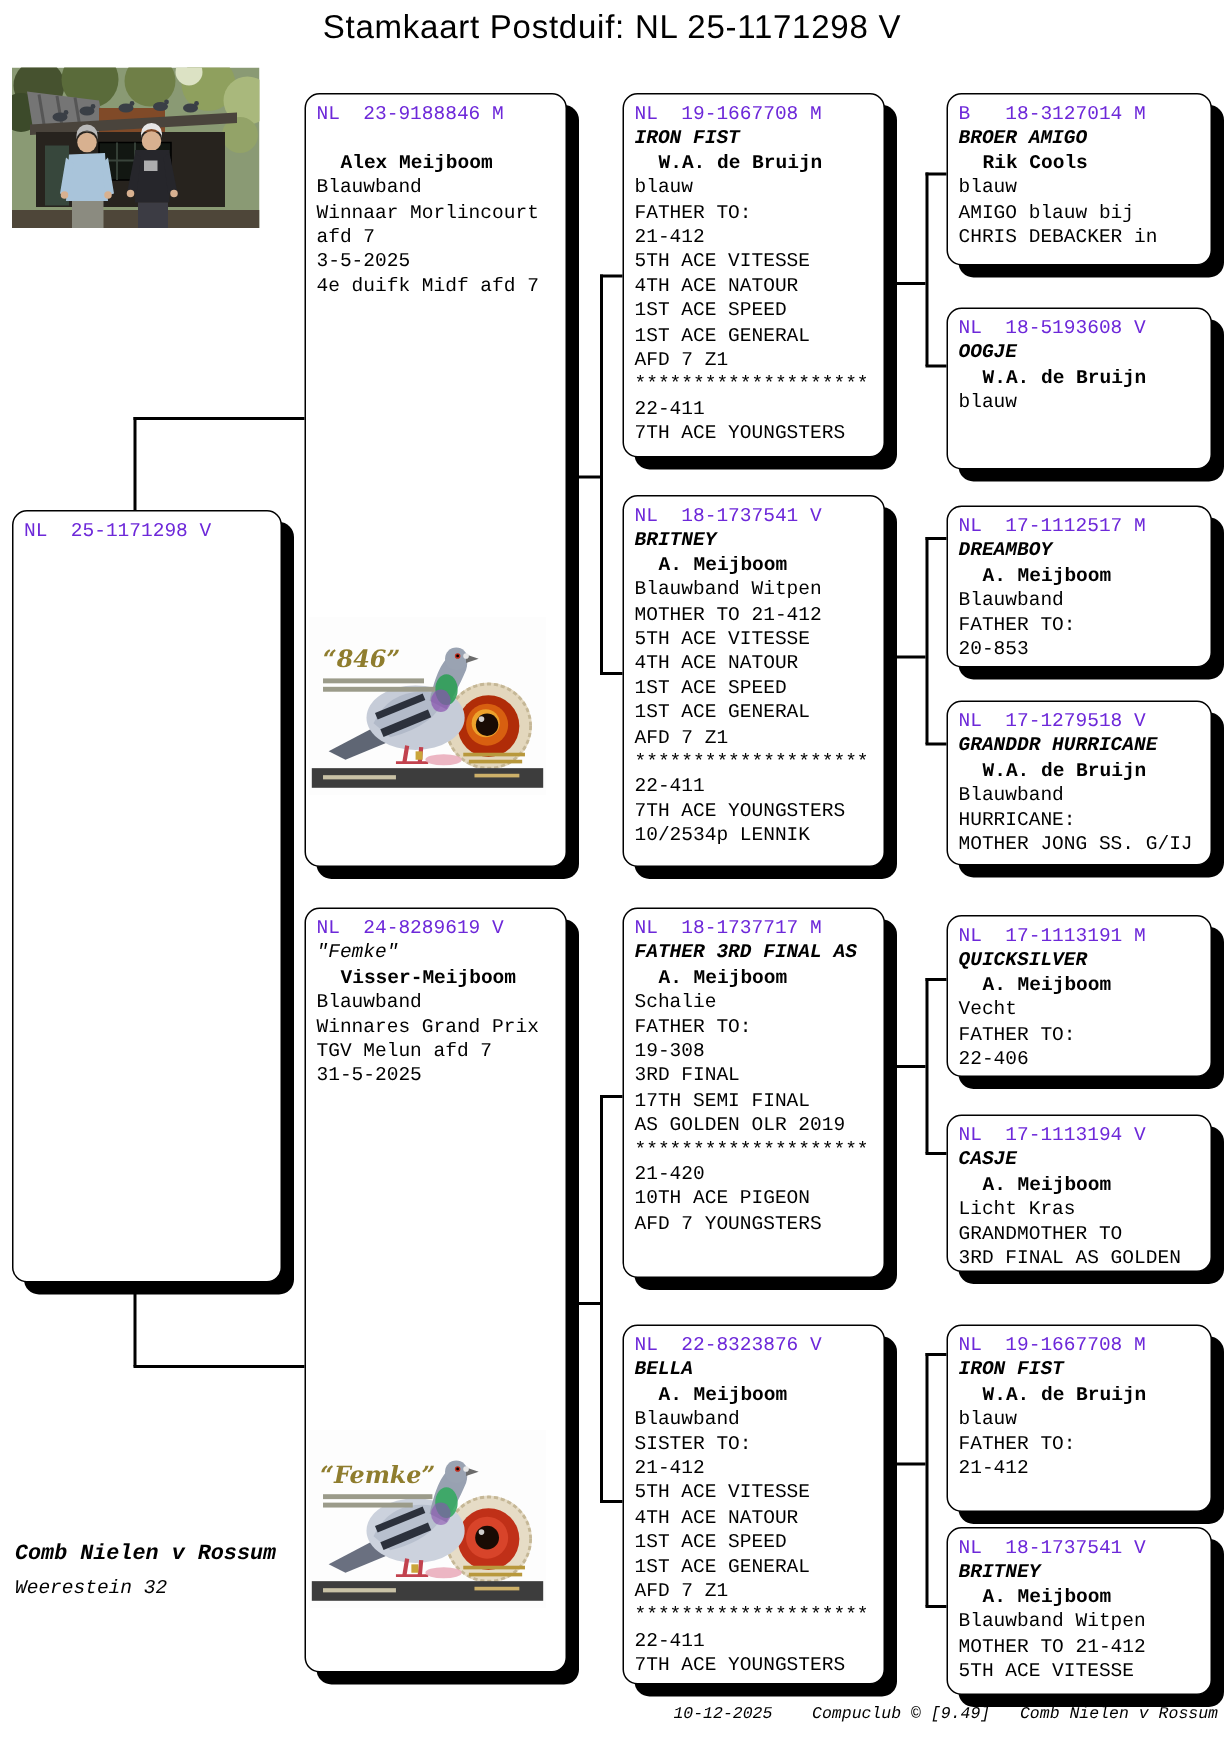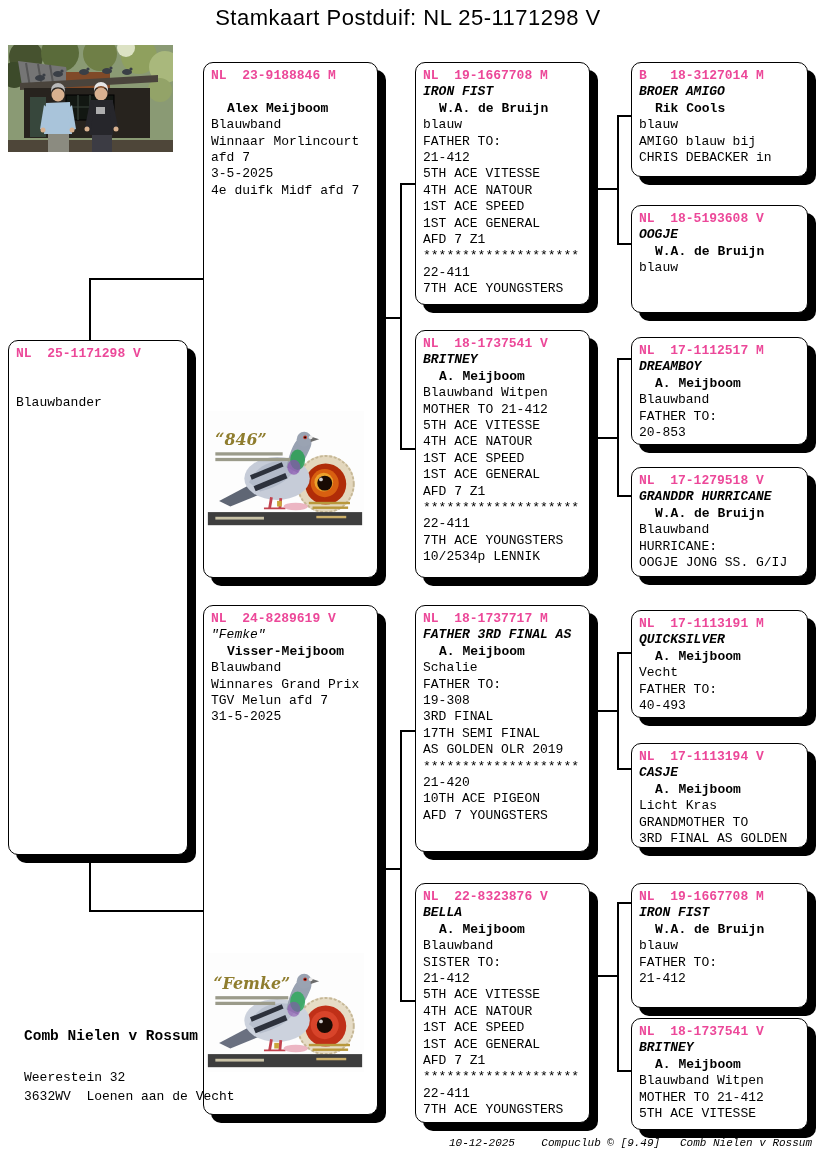--- a/index.html
+++ b/index.html
@@ -3,33 +3,33 @@
 <meta charset="utf-8">
 <style>
   html,body{margin:0;padding:0;background:#fff;}
   #page{position:relative;width:816px;height:1172px;background:#ffffff;overflow:hidden;
         font-family:"Liberation Mono","DejaVu Sans Mono",monospace;color:#000;}
   .title{position:absolute;top:5px;left:0;width:100%;text-align:center;
          font-family:"Liberation Sans",sans-serif;font-size:22px;letter-spacing:.5px;}
   .pbox{position:absolute;background:#fff;border:1.5px solid #000;border-radius:10px;
         box-shadow:8px 8px 0 #000;box-sizing:border-box;padding:5px 6px 4px 7px;
         font-size:13px;line-height:16.4px;}
-  .bx-header{color:#ec4899;font-weight:bold;white-space:pre;}
+  .bx-header{color:#6d28d9;font-weight:normal;white-space:pre;}
   .bl{white-space:pre;min-height:16.4px;}
   .b{font-weight:bold;margin-left:16px;}
   .i{font-style:italic;}
   .bi{font-weight:bold;font-style:italic;}
   .hln{position:absolute;height:1.5px;background:#000;}
   .vln{position:absolute;width:1.5px;background:#000;}
   .photo{position:absolute;left:8px;top:45px;width:165px;height:107px;}
   .pigeonpic{position:absolute;left:2px;width:158px;height:127px;}
-  .owner{position:absolute;left:24px;top:1028px;}
+  .owner{position:absolute;left:10px;top:1028px;font-style:italic;}
   .owner-name{font-size:14.5px;font-weight:bold;white-space:pre;}
   .owner-line{font-size:13px;line-height:19px;white-space:pre;}
-  .owner-lines{margin-top:24px;}
+  .owner-lines{margin-top:5px;}
   .footer{position:absolute;top:1137px;right:4px;font-size:11px;font-style:italic;white-space:pre;}
   .plabel{font-family:"DejaVu Serif",serif;font-style:italic;font-weight:bold;font-size:17px;fill:#8f7d2e;}
 </style>
 </head>
 <body>
 
 <div id="page">
 
   <div class="title">Stamkaart Postduif: NL  25-1171298 V</div>
 
@@ -131,25 +131,20 @@
 
     <div class="hln" style="left:590px;top:975px;width:27px;"></div>
     <div class="vln" style="left:617px;top:902px;height:169px;"></div>
     <div class="hln" style="left:617px;top:902px;width:14px;"></div>
     <div class="hln" style="left:617px;top:1070px;width:14px;"></div>
   </g>
 
   
   <div class="pbox" style="left:8px;top:340px;width:180px;height:515px;">
     <div class="bx-header">NL  25-1171298 V</div>
-      <div class="bx-lines">
-        <div class="bl">&nbsp;</div>
-        <div class="bl">&nbsp;</div>
-        <div class="bl">Blauwbander</div>
-      </div>
   </div>
 
   <div class="pbox" style="left:203px;top:62px;width:175px;height:516px;">
     <div class="bx-header">NL  23-9188846 M</div>
       <div class="bx-lines">
         <div class="bl">&nbsp;</div>
         <div class="bl b">Alex Meijboom</div>
         <div class="bl">Blauwband</div>
         <div class="bl">Winnaar Morlincourt</div>
         <div class="bl">afd 7</div>
@@ -347,31 +342,31 @@
         <div class="bl">20-853</div>
       </div>
   </div>
   <div class="pbox" style="left:631px;top:467px;width:177px;height:110px;">
     <div class="bx-header">NL  17-1279518 V</div>
       <div class="bx-lines">
         <div class="bl bi">GRANDDR HURRICANE</div>
         <div class="bl b">W.A. de Bruijn</div>
         <div class="bl">Blauwband</div>
         <div class="bl">HURRICANE:</div>
-        <div class="bl">OOGJE JONG SS. G/IJ</div>
+        <div class="bl">MOTHER JONG SS. G/IJ</div>
       </div>
   </div>
   <div class="pbox" style="left:631px;top:610px;width:177px;height:108px;">
     <div class="bx-header">NL  17-1113191 M</div>
       <div class="bx-lines">
         <div class="bl bi">QUICKSILVER</div>
         <div class="bl b">A. Meijboom</div>
         <div class="bl">Vecht</div>
         <div class="bl">FATHER TO:</div>
-        <div class="bl">40-493</div>
+        <div class="bl">22-406</div>
       </div>
   </div>
   <div class="pbox" style="left:631px;top:743px;width:177px;height:105px;">
     <div class="bx-header">NL  17-1113194 V</div>
       <div class="bx-lines">
         <div class="bl bi">CASJE</div>
         <div class="bl b">A. Meijboom</div>
         <div class="bl">Licht Kras</div>
         <div class="bl">GRANDMOTHER TO</div>
         <div class="bl">3RD FINAL AS GOLDEN</div>
@@ -396,19 +391,18 @@
         <div class="bl">MOTHER TO 21-412</div>
         <div class="bl">5TH ACE VITESSE</div>
       </div>
   </div>
 
   
   <div class="owner">
     <div class="owner-name">Comb Nielen v Rossum</div>
     <div class="owner-lines">
       <div class="owner-line">Weerestein 32</div>
-      <div class="owner-line">3632WV  Loenen aan de Vecht</div>
     </div>
   </div>
 
   <div class="footer">10-12-2025    Compuclub © [9.49]   Comb Nielen v Rossum</div>
 
 </div>
 
 </body></html>

